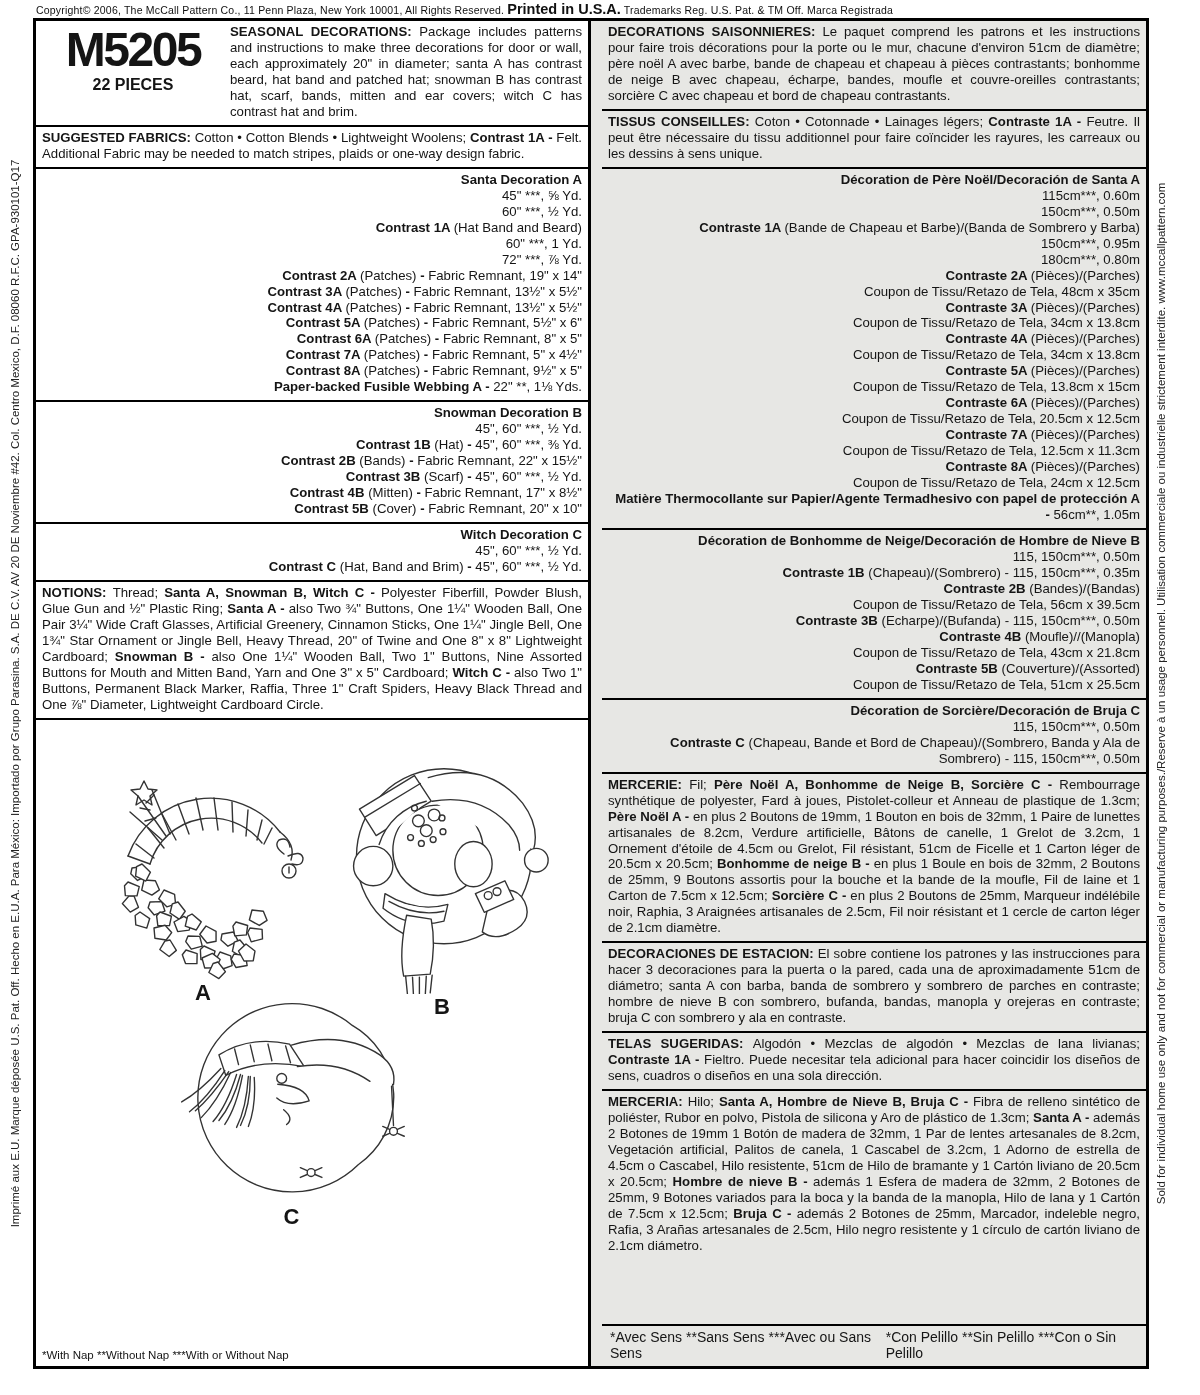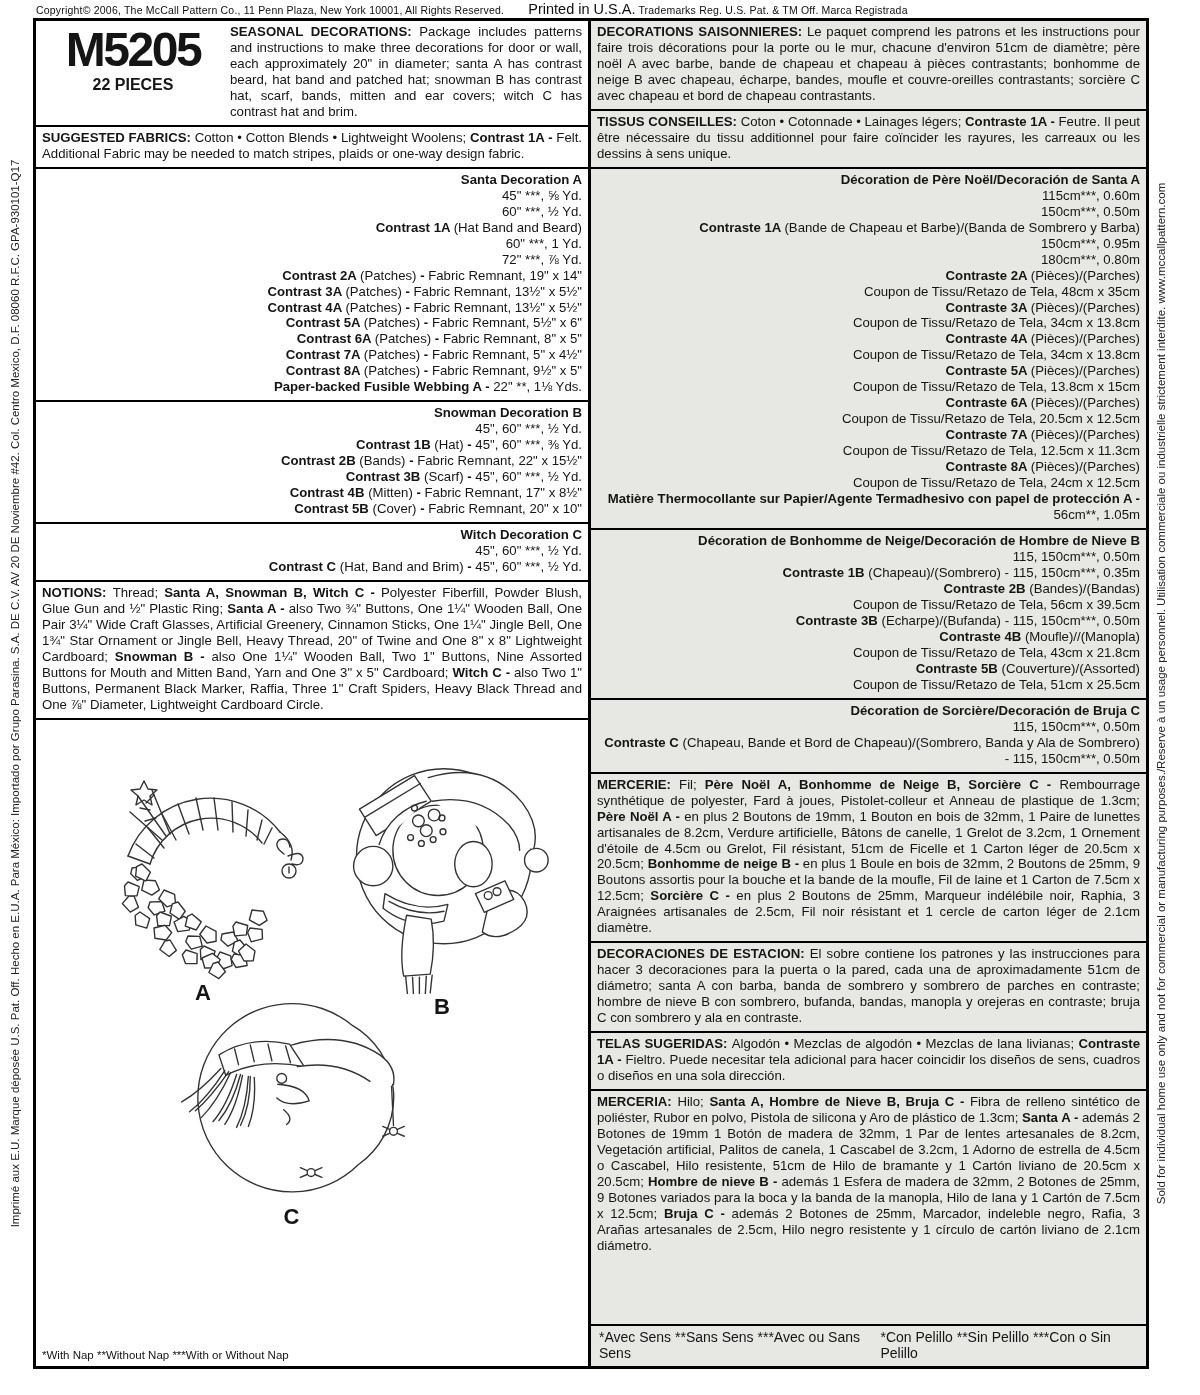--- a/index.html
+++ b/index.html
@@ -3,27 +3,27 @@
 <meta charset="utf-8">
 <style>
   html,body{margin:0;padding:0;background:#fff;}
   body{width:1200px;height:1395px;overflow:hidden;position:relative;
        font-family:"Liberation Sans",sans-serif;color:#151515;
        -webkit-font-smoothing:antialiased;}
   .page{position:absolute;inset:0;}
   
   .copyright{position:absolute;top:1px;left:36px;width:1130px;font-size:10.5px;
              letter-spacing:.2px;white-space:nowrap;color:#111;}
-  .copyright .big{font-size:14.5px;font-weight:normal;letter-spacing:0;margin-left:21px;}
+  .copyright .big{font-size:14.5px;font-weight:bold;letter-spacing:0;}
   
   .box{position:absolute;left:33px;top:18px;width:1110px;height:1345px;
        border:3px solid #000;display:flex;background:#c2410c;box-sizing:content-box;}
   .col{display:flex;flex-direction:column;box-sizing:border-box;width:50%;}
   .col-left{border-right:3px solid #000;background:#fff;}
-  .col-right{background:#e7e7e4;}
+  .col-right{background:#e7e7e4;padding-left:11px;}
   .sec{padding:3px 6px 5px;border-bottom:2px solid #000;font-size:13.2px;line-height:1.21;}
   .para{text-align:justify;}
   .tline{text-align:right;}
   b{font-weight:bold;}
   
   .sec-header{display:flex;gap:6px;}
   .brand{flex:0 0 182px;text-align:center;padding-top:3px;}
   .mnum{font-size:48px;font-weight:bold;letter-spacing:-2.5px;line-height:.95;}
   .mpieces{font-size:16px;font-weight:bold;margin-top:2px;}
   .seasonal{flex:1;}

